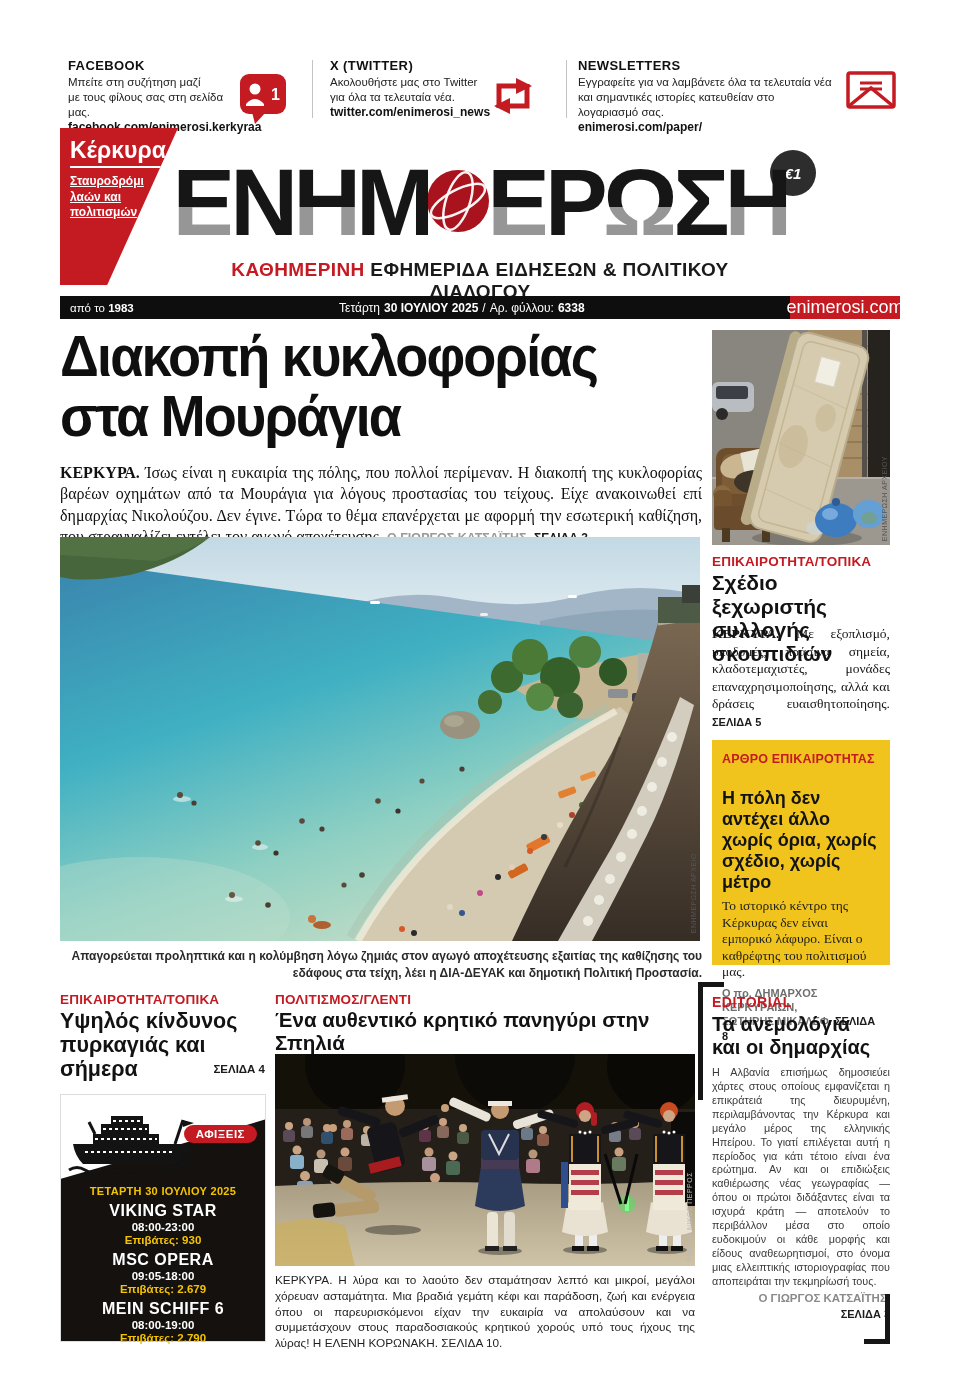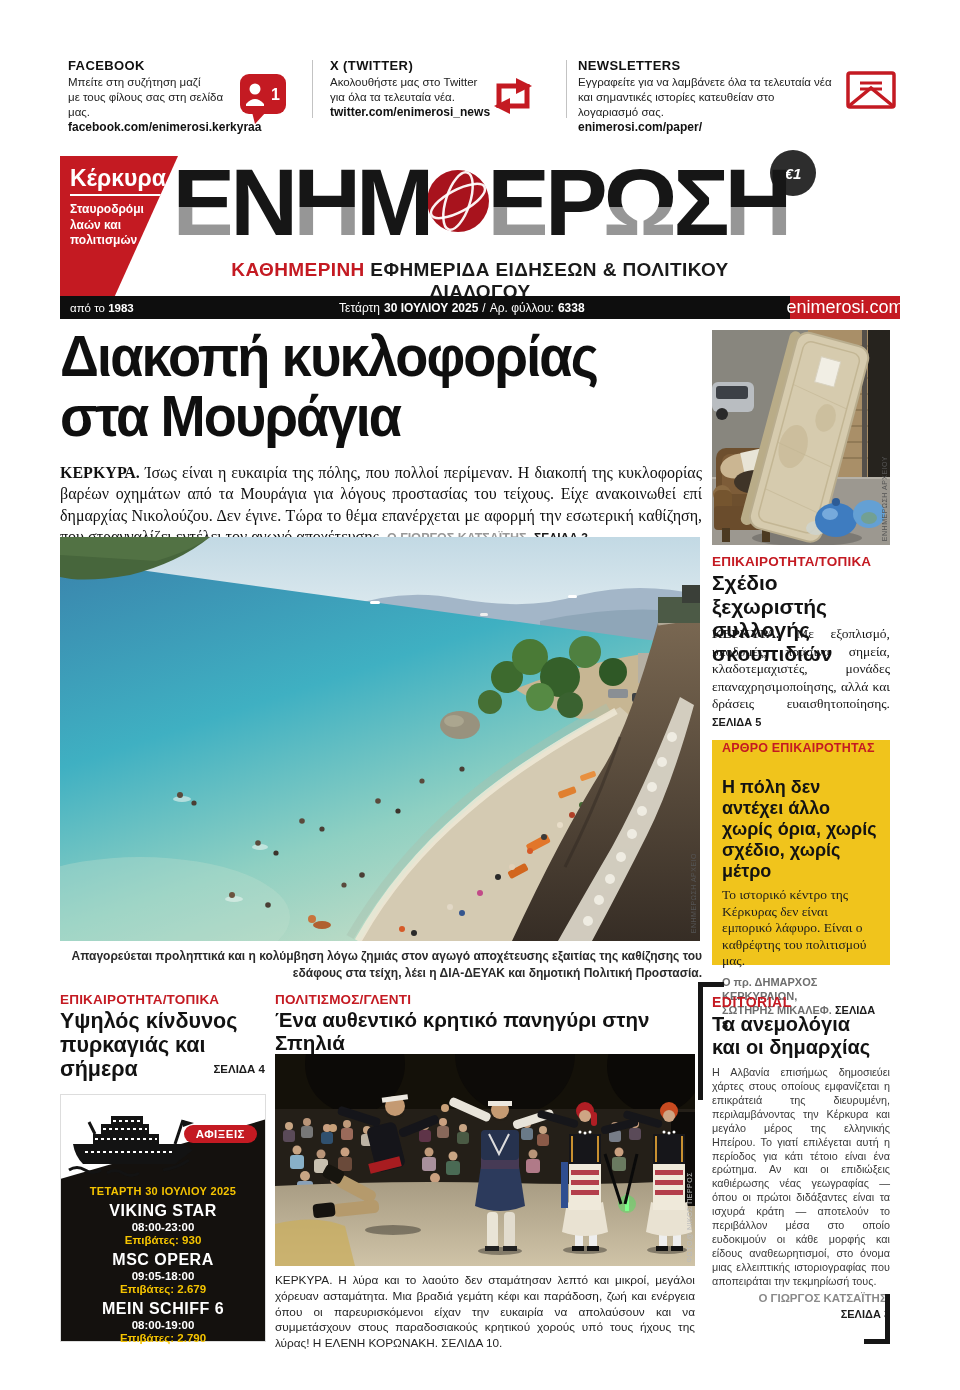--- a/index.html
+++ b/index.html
@@ -18,22 +18,22 @@
   .kicker{color:var(--red);font-weight:800;font-size:13.5px;letter-spacing:.2px;}
   .vcred{writing-mode:vertical-rl;transform:rotate(180deg);font-size:7px;color:#555;letter-spacing:.5px;}
 
   
   .soc-title{font-size:13px;font-weight:800;color:#111;letter-spacing:.4px;}
   .soc-text{font-size:11.5px;line-height:1.3;color:#222;margin-top:2px;}
   .soc-link{font-size:12px;font-weight:800;color:#111;cursor:pointer;}
   .vdiv{width:1px;background:#c3c3c3;}
 
   
-  .corner{left:60px;top:156px;width:118px;height:157px;background:var(--red);
-    clip-path:polygon(0 0,100% 0,40% 100%,0 100%);padding:9px 10px;color:#fff;}
+  .corner{left:60px;top:128px;width:118px;height:157px;background:var(--red);
+    clip-path:polygon(0 0,100% 0,40% 100%,0 100%);padding:9px 10px;color:#fff;text-decoration:underline;}
   .corner-title{font-size:23px;font-weight:800;display:inline-block;border-bottom:2px solid #fff;padding-bottom:2px;}
   .corner-sub{font-size:12px;font-weight:700;line-height:1.3;margin-top:6px;width:80px;}
   .logo-row{left:185px;top:150px;width:590px;height:106px;display:flex;align-items:center;justify-content:center;}
   .lt{font-size:94px;font-weight:800;letter-spacing:-5px;line-height:1;color:#161616;position:relative;z-index:1;}
   @supports ((-webkit-background-clip:text) or (background-clip:text)){
     .lt.two{background:linear-gradient(180deg,#161616 54%,#969696 54%);
       -webkit-background-clip:text;background-clip:text;color:transparent;}
   }
   .globe{margin:0 -9px;z-index:0;flex:none;}
   .price{left:770px;top:150px;width:46px;height:46px;border-radius:50%;background:#2d2d2d;color:#fff;
@@ -55,21 +55,21 @@
   .lead .byl{font-family:"Liberation Sans",sans-serif;font-size:12.5px;font-weight:700;color:#999;}
   .lead .pg{font-family:"Liberation Sans",sans-serif;font-size:12px;font-weight:800;color:#1a1a1a;}
   .photo{overflow:hidden;background:#ccc;}
   .photo svg{display:block;width:100%;height:100%;}
   .cap{font-size:12px;font-weight:700;line-height:1.4;color:#2a2a2a;text-align:right;}
 
   
   .h2{font-size:21px;font-weight:800;line-height:1.12;color:#121212;}
   .serifbody{font-family:"Liberation Serif","DejaVu Serif",serif;font-size:13.5px;line-height:1.3;text-align:justify;color:#151515;}
   .pgtag{font-family:"Liberation Sans",sans-serif;font-size:11px;font-weight:800;color:#1a1a1a;}
-  .ybox{left:712px;top:740px;width:178px;height:225px;background:var(--yellow);padding:1px 10px;}
+  .ybox{left:712px;top:740px;width:178px;height:225px;background:var(--yellow);padding:12px 10px;}
   .ybox .kicker{font-size:12.5px;}
   .ybox h3{font-size:18px;font-weight:800;line-height:1.16;color:#131313;margin-top:22px;}
   .ybox .body{font-family:"Liberation Serif","DejaVu Serif",serif;font-size:13.5px;line-height:1.22;color:#1c1c1c;margin-top:6px;}
   .ybox .byl{font-size:11px;font-weight:700;color:#6e6e6e;line-height:1.3;margin-top:5px;}
 
   
   .brk-tl{left:698px;top:982px;width:26px;height:118px;border-left:5px solid #161616;border-top:5px solid #161616;}
   .brk-br{left:864px;top:1294px;width:26px;height:50px;border-right:5px solid #161616;border-bottom:5px solid #161616;}
   .edit-label{left:712px;top:994px;font-size:14px;font-weight:800;color:var(--red);letter-spacing:.5px;}
   .edit-h{left:712px;top:1013px;width:180px;font-size:20px;font-weight:800;line-height:1.15;color:#121212;}

